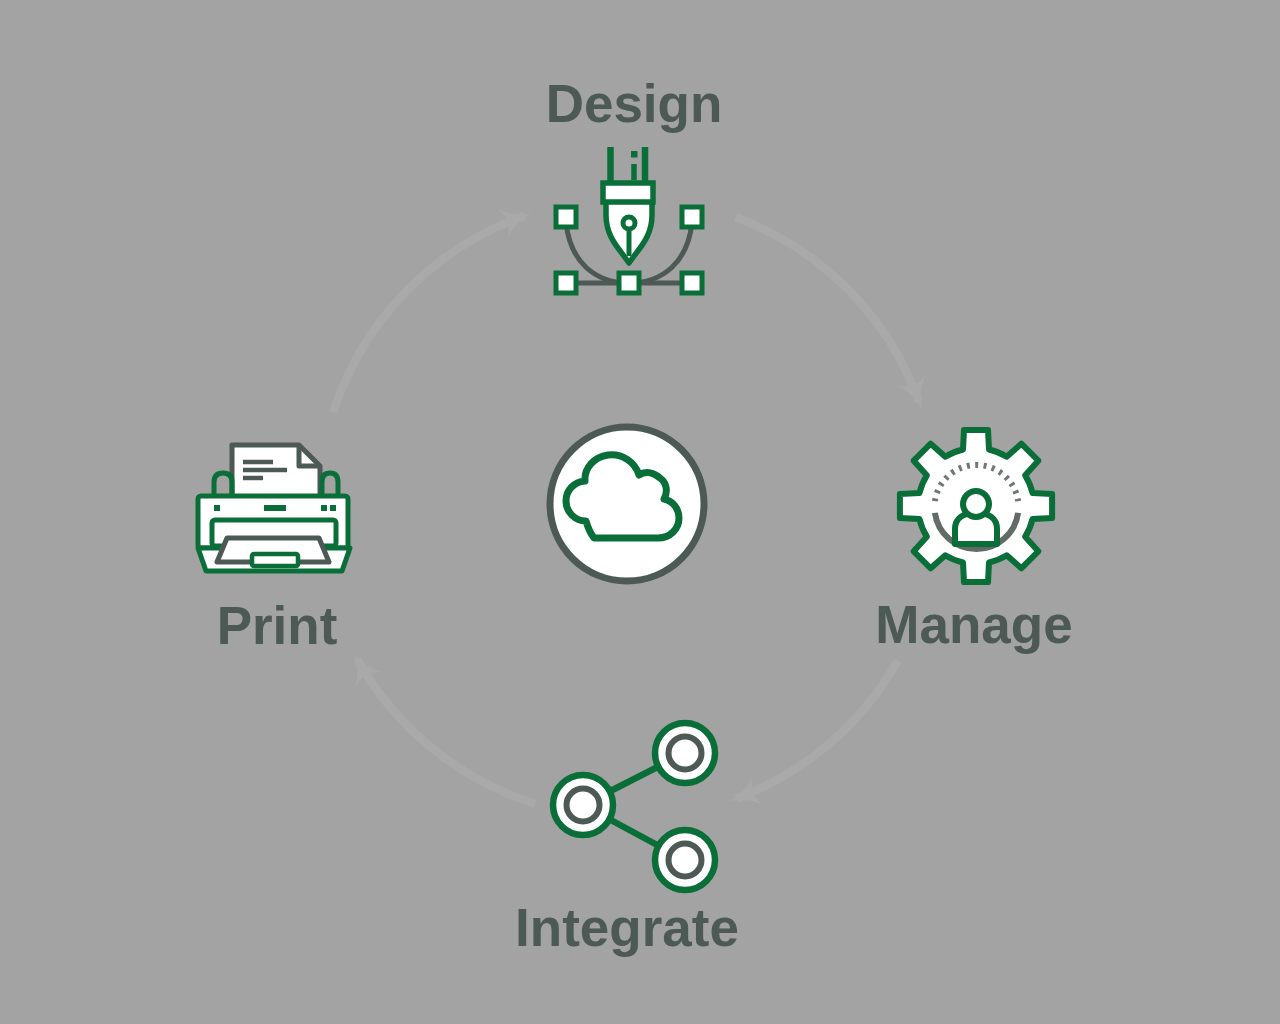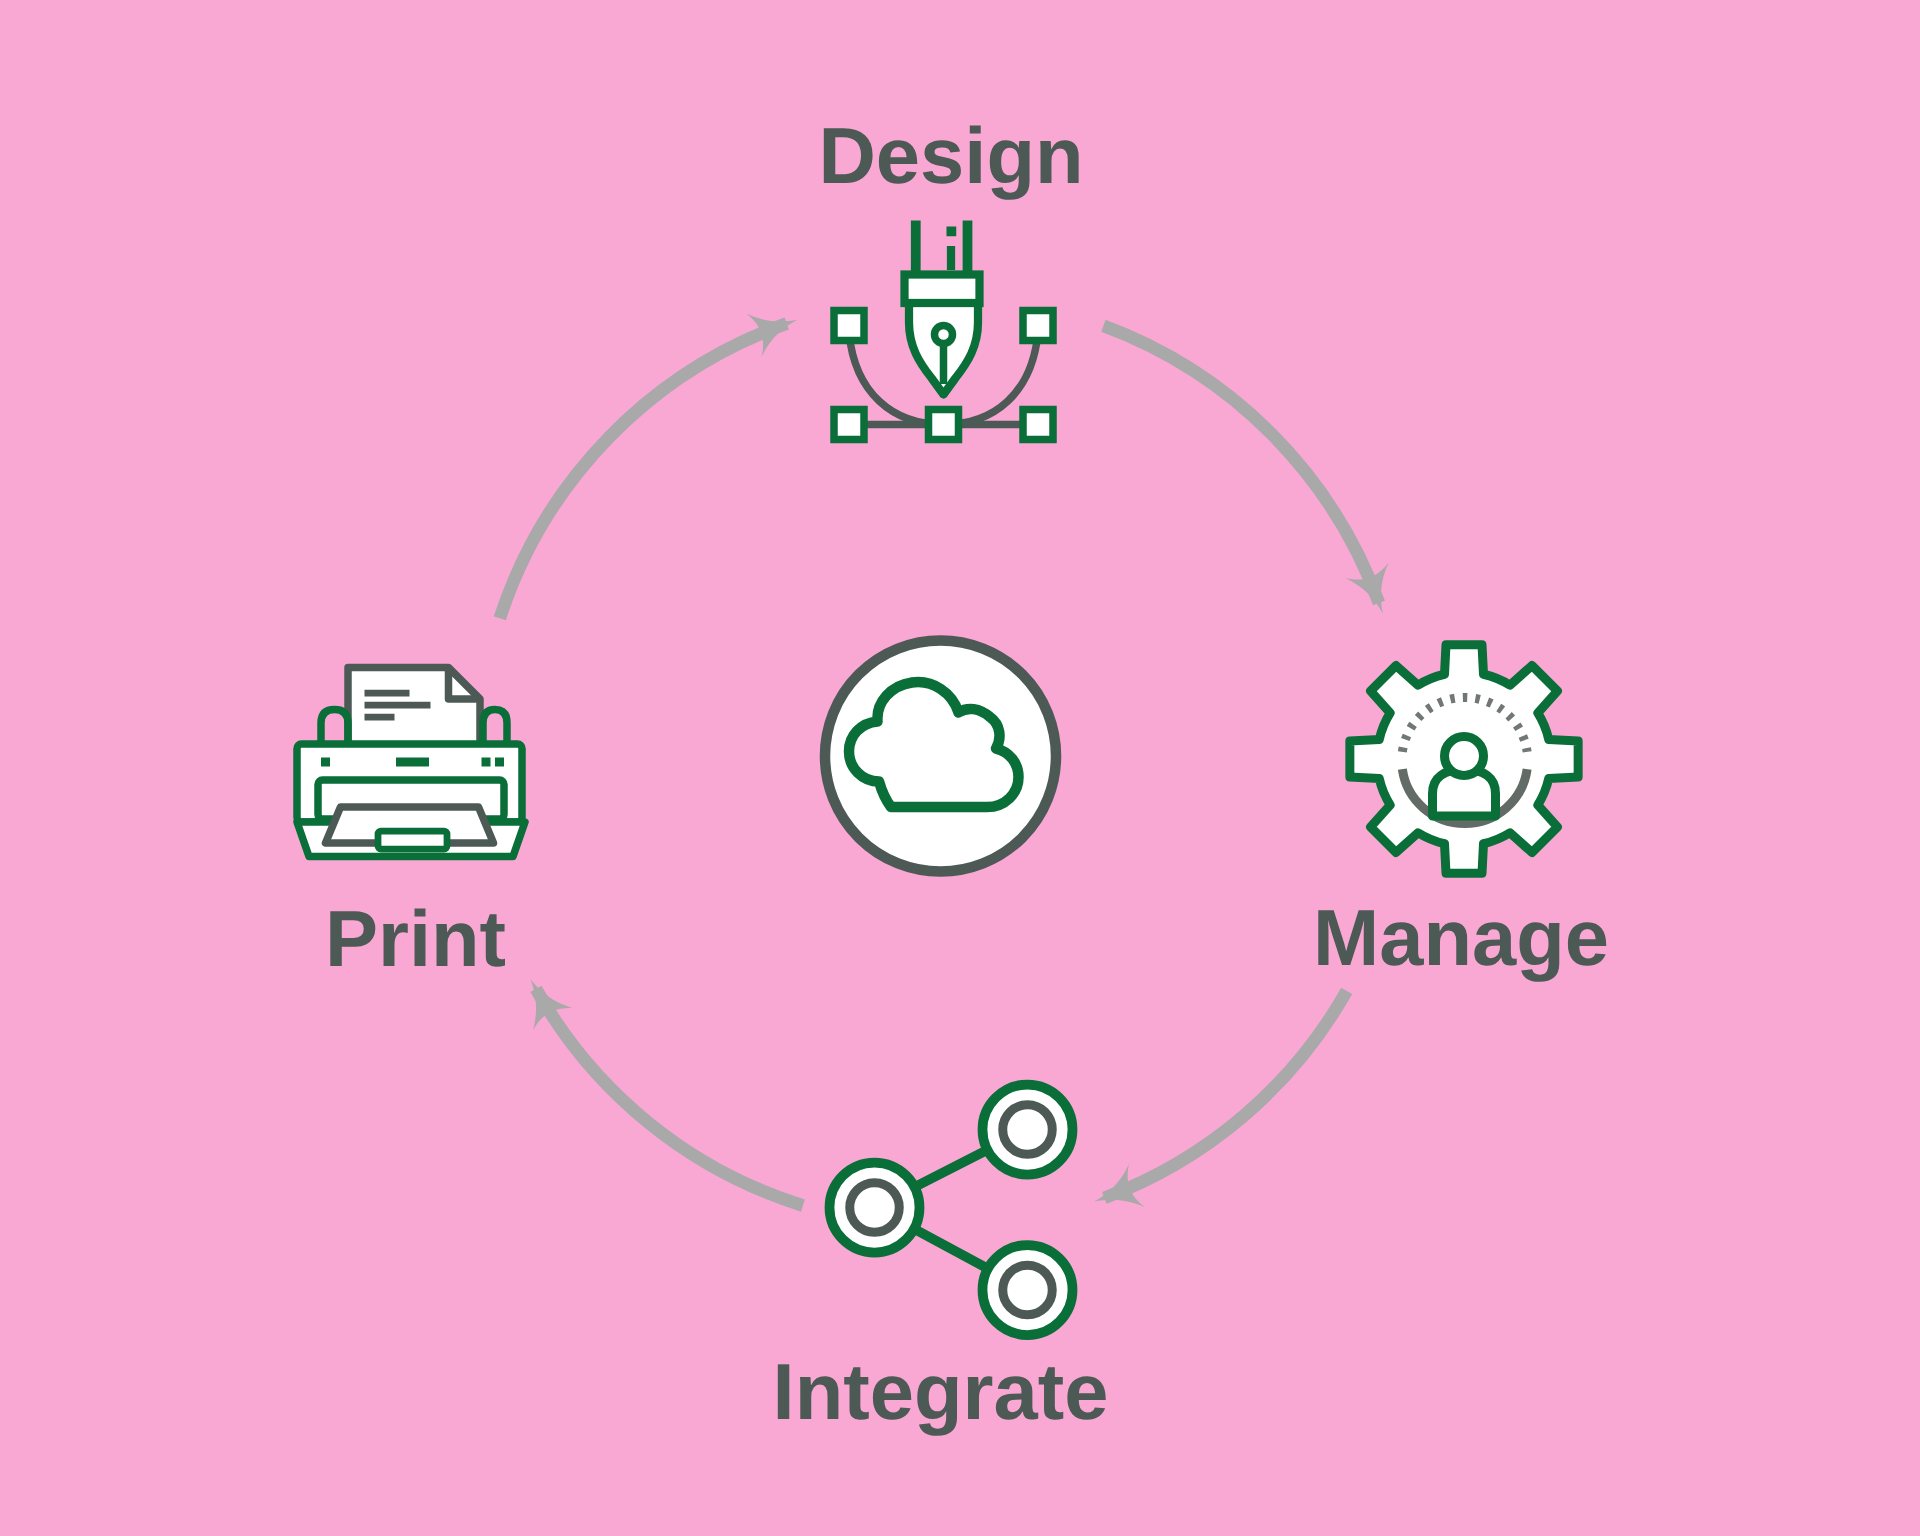--- a/index.html
+++ b/index.html
@@ -1,19 +1,19 @@
 <!DOCTYPE html>
 <html><head>
 <meta charset="utf-8">
 <style>
   html,body{margin:0;padding:0;background:#ffffff;}
   .stage{
     position:relative;
     width:1280px;height:1024px;
-    background:#f9a8d4;
+    background:#a3a3a3;
     overflow:hidden;
     font-family:"Liberation Sans", sans-serif;
     text-align:right;
   }
   svg{display:block;}
   .node-label{
     font-family:"Liberation Sans", sans-serif;
     font-weight:bold;
     font-size:53px;
     fill:#4d5955;

